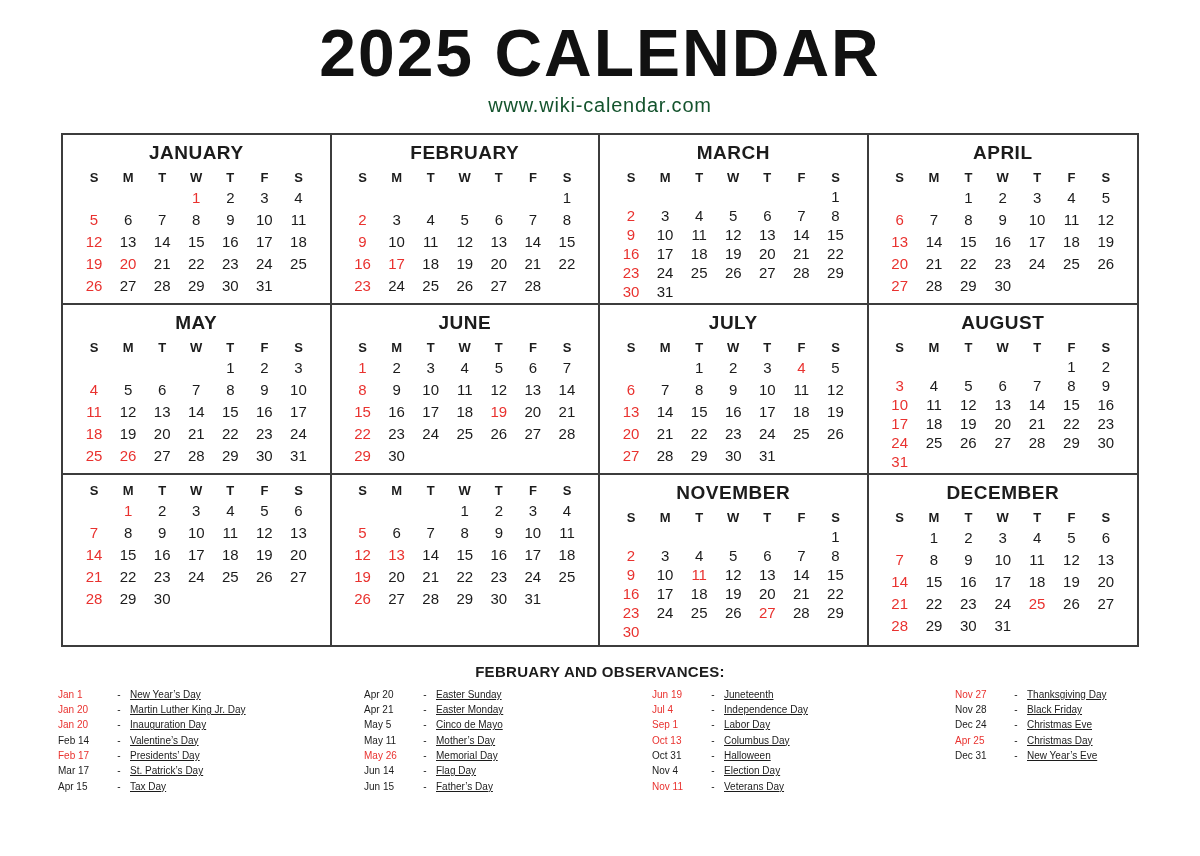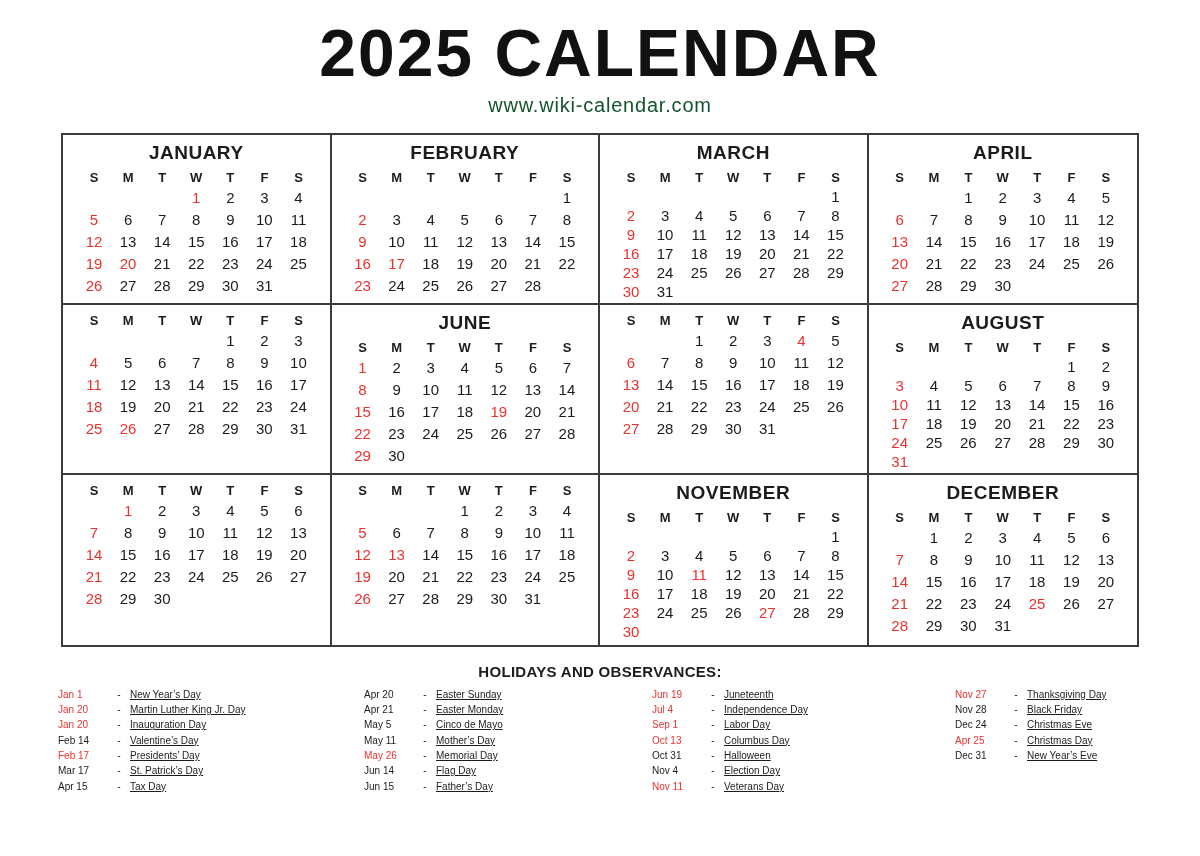--- a/index.html
+++ b/index.html
@@ -252,20 +252,21 @@
         <span class="day">24</span>
         <span class="day">25</span>
         <span class="day">26</span>
         <span class="day red">27</span>
         <span class="day">28</span>
         <span class="day">29</span>
         <span class="day">30</span>
       </div>
     </div>
     <div class="month">
+      <div class="month-name">MAY</div>
       <div class="days">
         <span class="dow">S</span>
         <span class="dow">M</span>
         <span class="dow">T</span>
         <span class="dow">W</span>
         <span class="dow">T</span>
         <span class="dow">F</span>
         <span class="dow">S</span>
         <span class="day empty"></span>
         <span class="day empty"></span>
@@ -340,20 +341,21 @@
         <span class="day">24</span>
         <span class="day">25</span>
         <span class="day">26</span>
         <span class="day">27</span>
         <span class="day">28</span>
         <span class="day red">29</span>
         <span class="day">30</span>
       </div>
     </div>
     <div class="month">
+      <div class="month-name">JULY</div>
       <div class="days">
         <span class="dow">S</span>
         <span class="dow">M</span>
         <span class="dow">T</span>
         <span class="dow">W</span>
         <span class="dow">T</span>
         <span class="dow">F</span>
         <span class="dow">S</span>
         <span class="day empty"></span>
         <span class="day empty"></span>
@@ -612,21 +614,21 @@
         <span class="day">26</span>
         <span class="day">27</span>
         <span class="day red">28</span>
         <span class="day">29</span>
         <span class="day">30</span>
         <span class="day">31</span>
       </div>
     </div>
   </div>
 
-<div class="holidays-title">HOLIDAYS AND OBSERVANCES:</div>
+<div class="holidays-title">FEBRUARY AND OBSERVANCES:</div>
 
 <div class="hcols">
     <div class="hcol">
       <div class="hrow">
         <span class="hdate red">Jan 1</span>
         <span class="hsep">-</span>
         <span class="hname">New Year’s Day</span>
       </div>
       <div class="hrow">
         <span class="hdate red">Jan 20</span>

